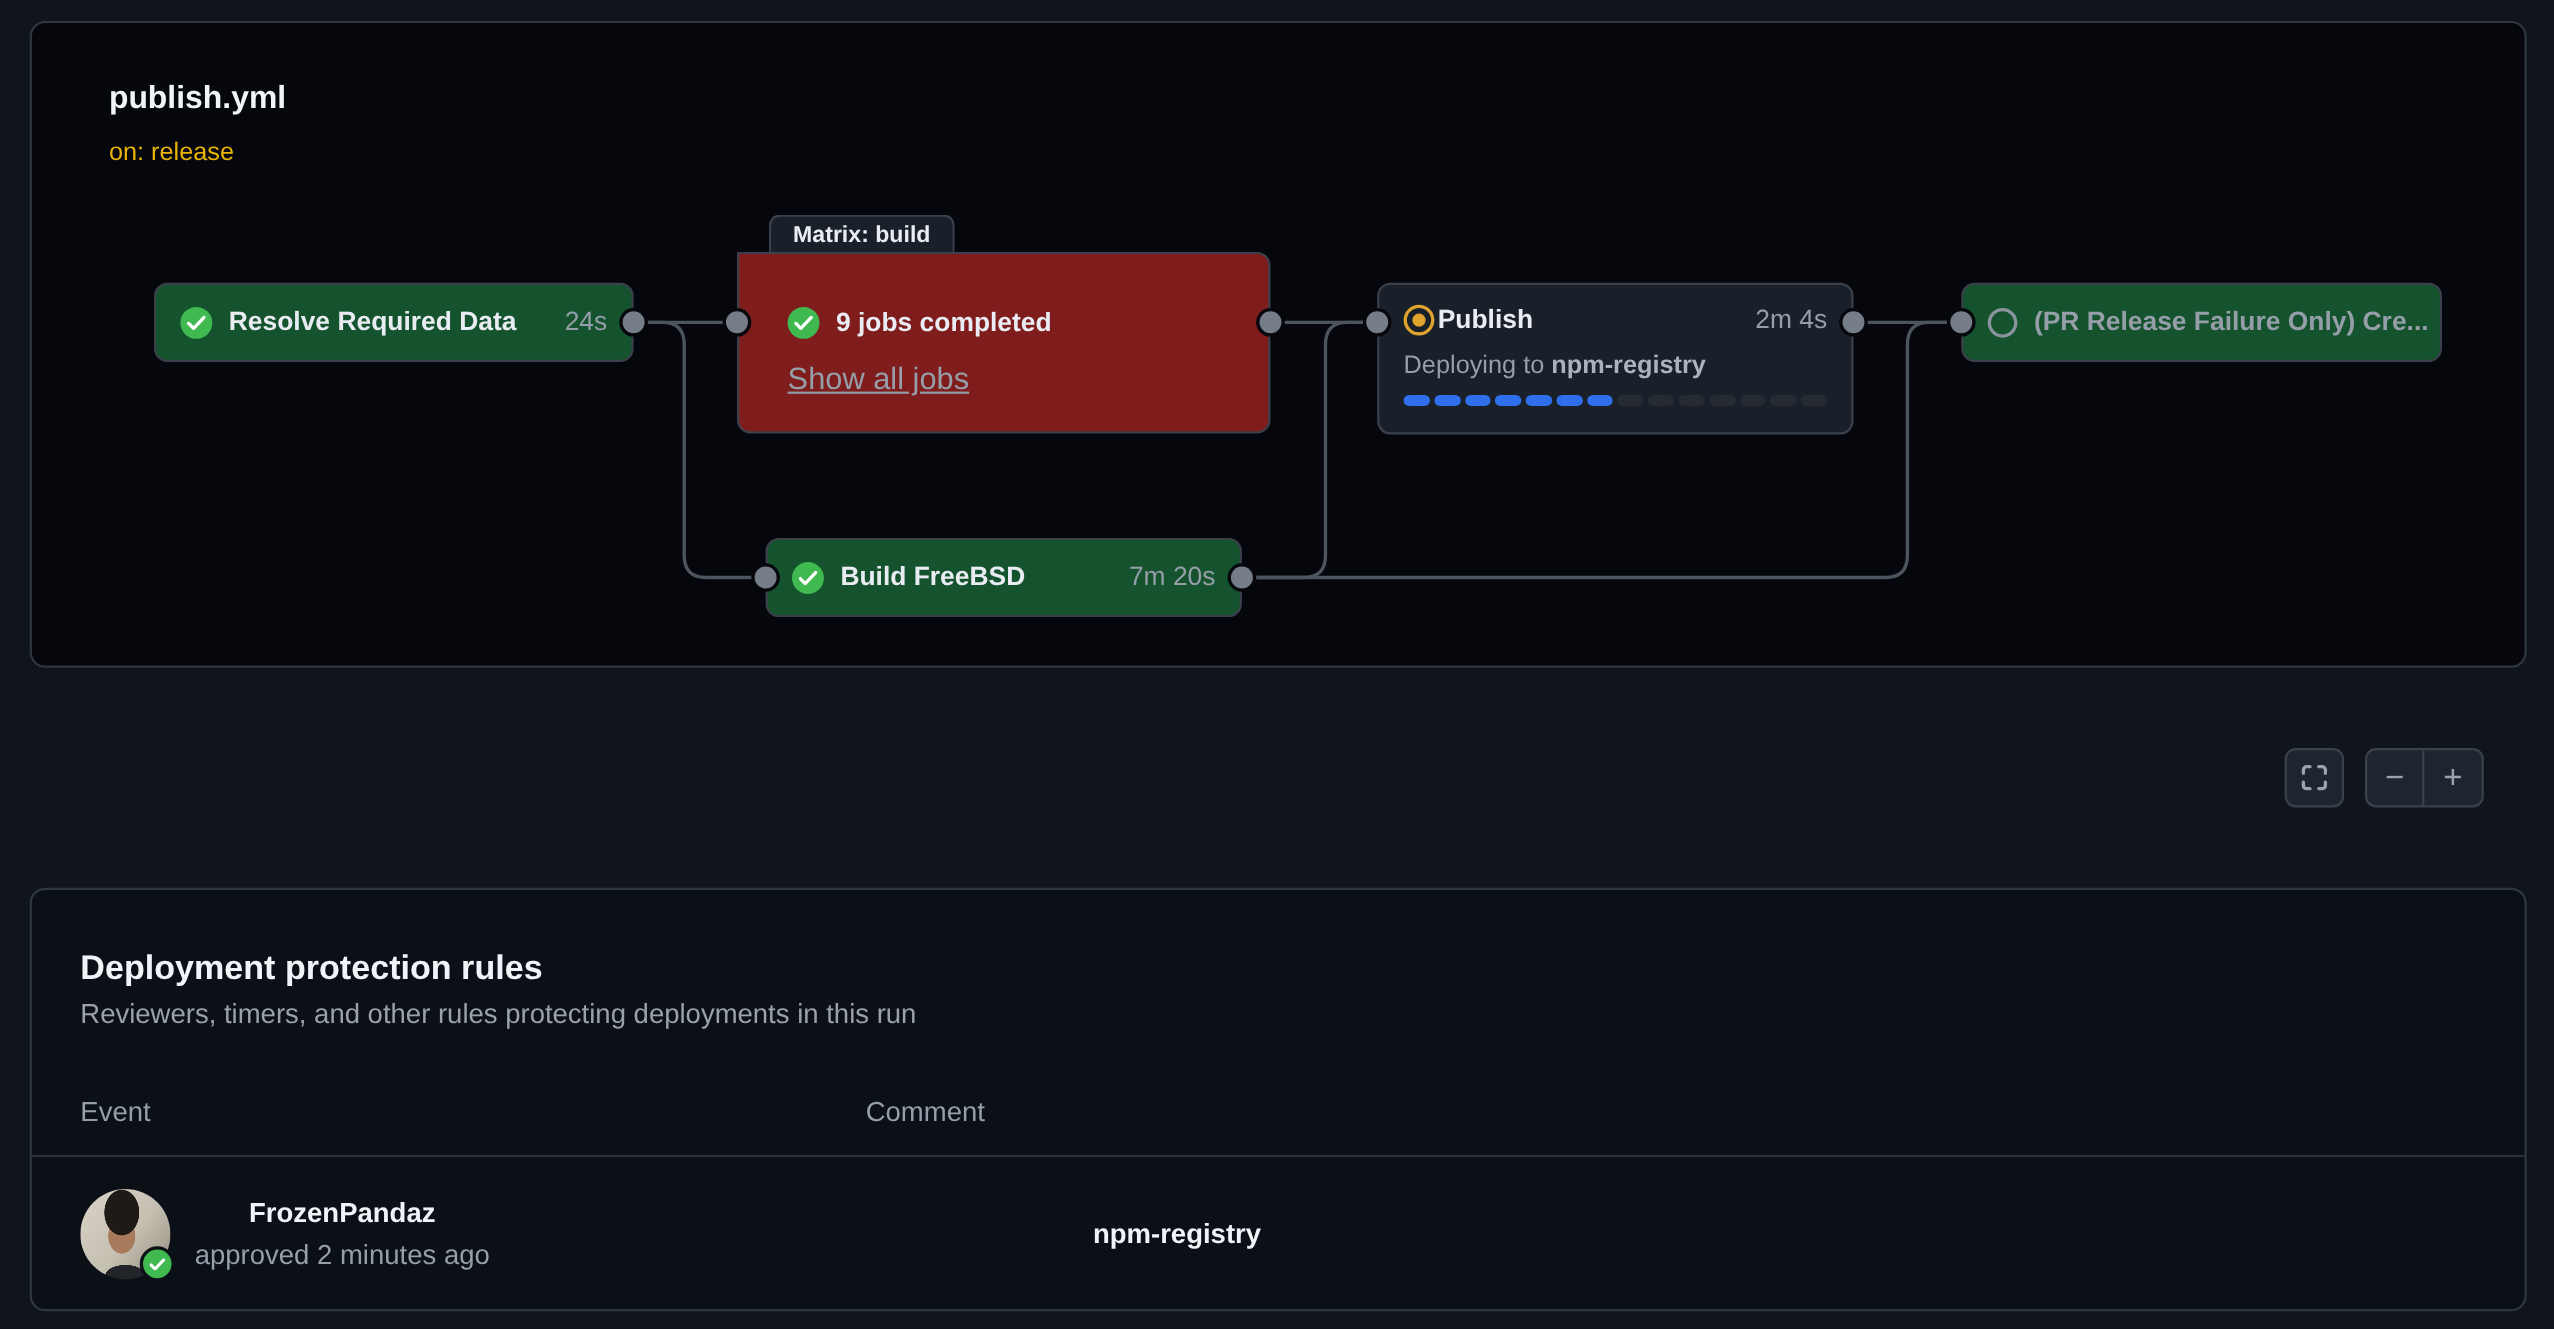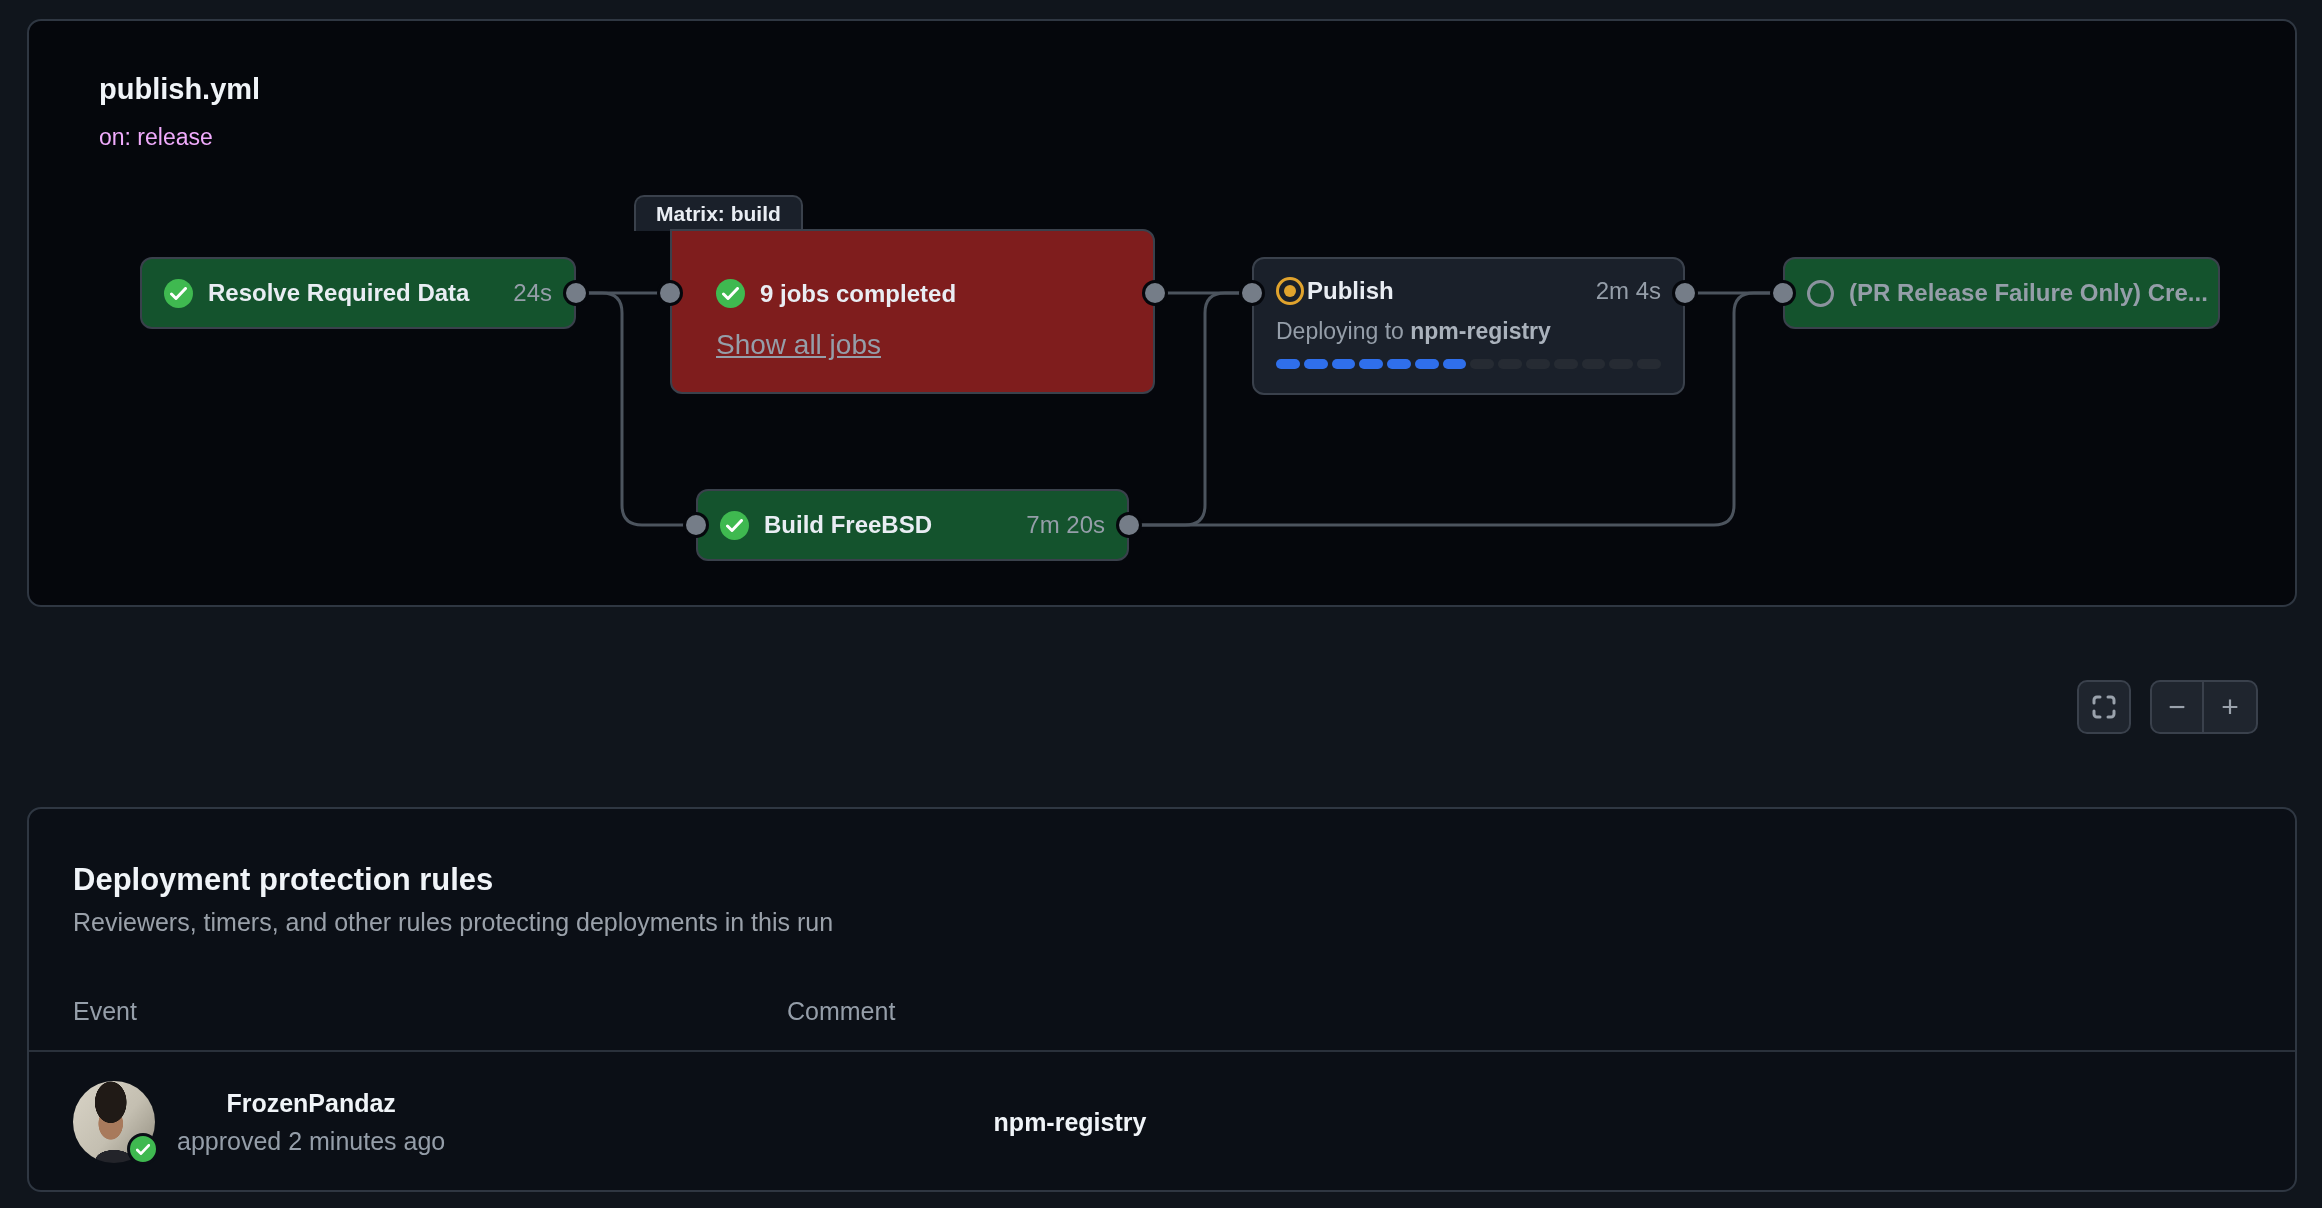--- a/index.html
+++ b/index.html
@@ -3,40 +3,40 @@
 <meta charset="utf-8">
 <style>
   * { margin:0; padding:0; box-sizing:border-box; }
   html,body { width:2322px; height:1208px; background:#10151c; font-family:"Liberation Sans","DejaVu Sans",sans-serif; overflow:hidden; }
 
   .panel { position:absolute; border:2px solid #2f3742; border-radius:14px; }
   .graph-panel { left:27px; top:19px; width:2270px; height:588px; background:#05070c; }
   .rules-panel { left:27px; top:807px; width:2270px; height:385px; background:#0b0f16; }
 
   .wf-title { position:absolute; left:70px; top:52px; font-size:29px; font-weight:700; color:#f0f4f8; }
-  .wf-trigger { position:absolute; left:70px; top:103px; font-size:23px; color:#f0abfc; }
+  .wf-trigger { position:absolute; left:70px; top:103px; font-size:23px; color:#eab308; }
 
   svg.edges { position:absolute; left:0; top:0; width:2270px; height:756px; }
   svg.edges path { stroke:#4c545e; stroke-width:3; fill:none; }
 
   .node { position:absolute; background:#14532d; border:2px solid #3a414c; border-radius:12px; display:flex; align-items:center; gap:15px; padding:0 22px; cursor:pointer; }
   .node-label { font-size:24px; font-weight:700; color:#e9edf3; white-space:nowrap; }
   .node-label.pending { color:#959ea9; font-weight:600; }
   .node-duration { margin-left:auto; font-size:24px; color:#959ea9; white-space:nowrap; }
 
   .check-circle { width:29px; height:29px; border-radius:50%; background:#3fb950; flex:none; display:flex; align-items:center; justify-content:center; }
   .check-circle svg { width:17px; height:13px; }
   .ring-icon { width:28px; height:28px; border-radius:50%; border:3px solid #e0a32d; flex:none; position:relative; }
   .ring-icon::after { content:""; position:absolute; left:50%; top:50%; width:12px; height:12px; margin:-6px 0 0 -6px; border-radius:50%; background:#e0a32d; }
   .pending-circle { width:27px; height:27px; border-radius:50%; border:3px solid #8b939e; flex:none; }
 
   .dot { position:absolute; width:20px; height:20px; border-radius:50%; background:#757d88; box-shadow:0 0 0 3px #05070c; }
 
   
-  .matrix-tab { position:absolute; left:605px; top:174px; height:36px; background:#1a202a; border:2px solid #3a414c; border-bottom:none; border-radius:10px 10px 0 0; display:flex; align-items:center; padding:0 20px; font-size:21px; font-weight:700; color:#e9edf3; }
+  .matrix-tab { position:absolute; left:670px; top:174px; height:36px; background:#1a202a; border:2px solid #3a414c; border-bottom:none; border-radius:10px 10px 0 0; display:flex; align-items:center; padding:0 20px; font-size:21px; font-weight:700; color:#e9edf3; }
   .matrix-card { position:absolute; left:641px; top:208px; width:485px; height:165px; background:#7f1d1d; border:2px solid #3a414c; border-radius:0 12px 12px 12px; padding:48px 44px 0 44px; cursor:pointer; }
   .matrix-row1 { display:flex; align-items:center; gap:15px; }
   .matrix-link { display:inline-block; margin-top:21px; font-size:28px; color:#959ea9; cursor:pointer;text-decoration:underline; }
 
   
   .publish-node { position:absolute; left:1223px; top:236px; width:433px; height:138px; background:#1a202a; border:2px solid #3a414c; border-radius:12px; padding:18px 22px 0 22px; cursor:pointer; }
   .publish-row1 { display:flex; align-items:center; gap:3px; }
   .deploy-line { margin-top:13px; font-size:23px; color:#959ea9; white-space:nowrap; }
   .deploy-line b { color:#aab2bc; font-weight:700; }
   .progress-bar { margin-top:14px; display:flex; gap:4px; }

